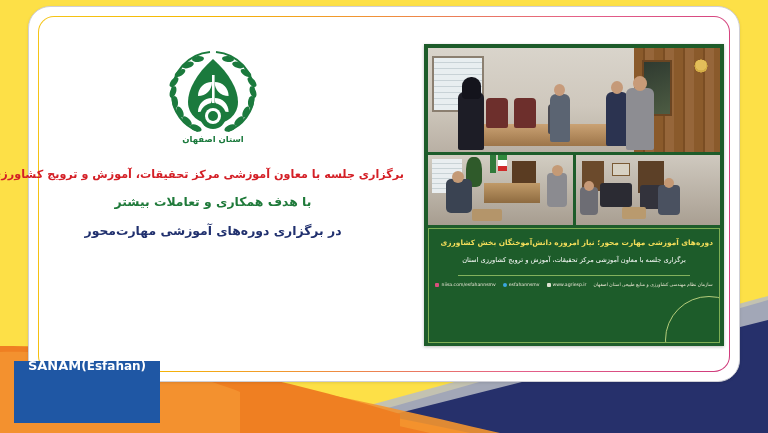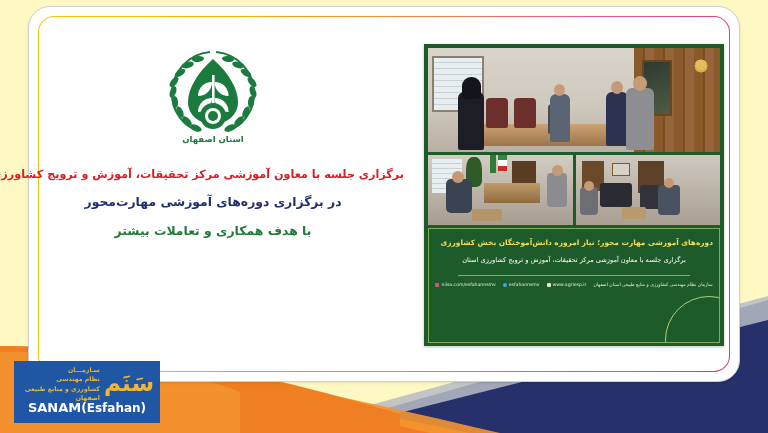--- a/index.html
+++ b/index.html
@@ -6,21 +6,21 @@
   html, body {
     width: 768px; height: 433px;
     overflow: hidden;
     background: #ffffff;
     font-family: "DejaVu Sans", "Liberation Sans", sans-serif;
   }
 
   #stage {
     position: relative;
     width: 768px; height: 433px;
-    background: #fef9c3;
+    background: #fde047;
     overflow: hidden;
   }
 
   
   .wave-navy {
     position: absolute;
     left: 0; top: 0; width: 768px; height: 433px;
     pointer-events: none;
   }
   .logo-sanam-wrap {
@@ -269,22 +269,22 @@
           </g>
         <g fill="#1b7a3d">
             <circle cx="55" cy="74" r="5"></circle>
           </g>
       </svg>
     </div>
     <div class="emblem-caption">استان اصفهان</div>
 
     <div class="headline-block">
       <div class="hl hl-1">برگزاری جلسه با معاون آموزشی مرکز تحقیقات، آموزش و ترویج کشاورزی استان</div>
+      <div class="hl hl-2">با هدف همکاری و تعاملات بیشتر</div>
       <div class="hl hl-3">در برگزاری دوره‌های آموزشی مهارت‌محور</div>
-      <div class="hl hl-2">با هدف همکاری و تعاملات بیشتر</div>
     </div>
   </div>
 
   <div class="collage">
 
     <div class="photo-top">
       <div class="wall"></div>
       <div class="window-l"></div>
       <div class="door-r"></div>
       <div class="door-glass"></div>
@@ -355,27 +355,19 @@
         <span class="fs-item">
           <i class="dot ig"></i>
           <span>niisa.com/esfahannsmv</span>
         </span>
       </div>
     </div>
   </div>
 
   <div class="logo-sanam-wrap">
     <div class="sanam-box">
-      <div class="sanam-top">
-        <div class="sanam-word">سَنَم</div>
-        <div class="sanam-fa">
-          <div>سـازمـــان</div>
-          <div>نظام مهندسی</div>
-          <div>کشاورزی و منابع طبیعی اصفهان</div>
-        </div>
-      </div>
       <div class="sanam-en">
         <span>SANAM</span><small>(Esfahan)</small>
       </div>
     </div>
   </div>
 
 </div>
 
 </body></html>

